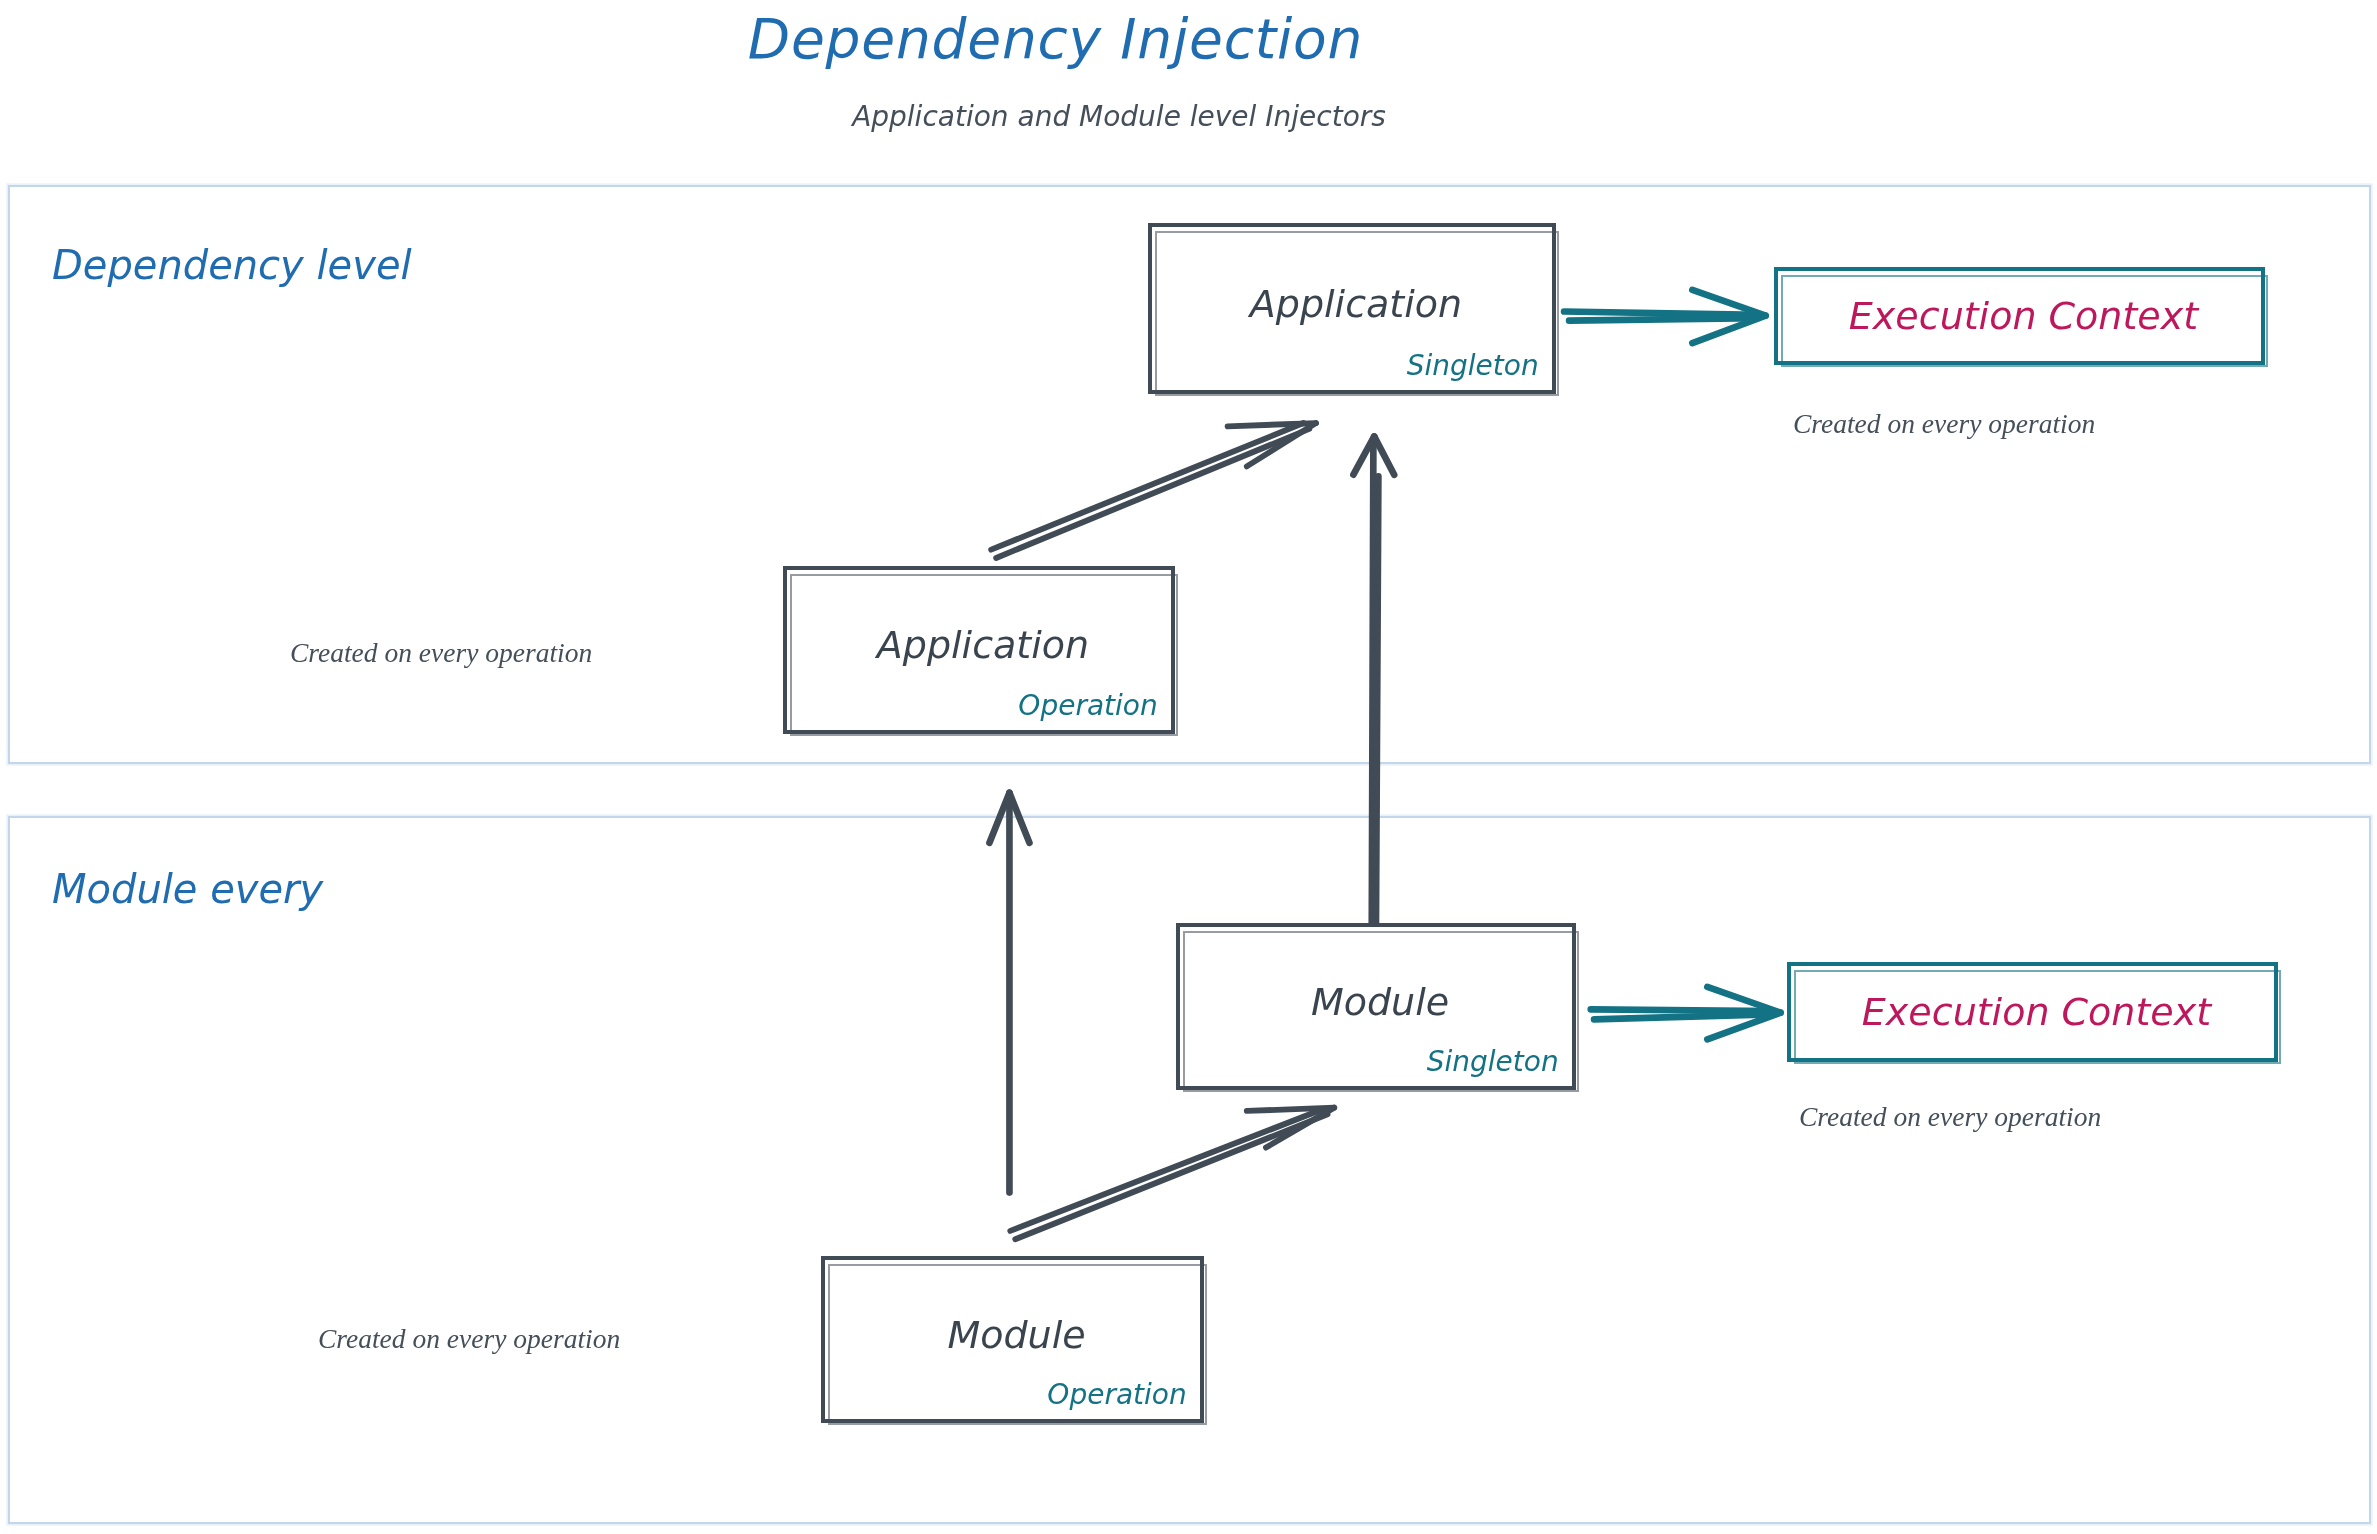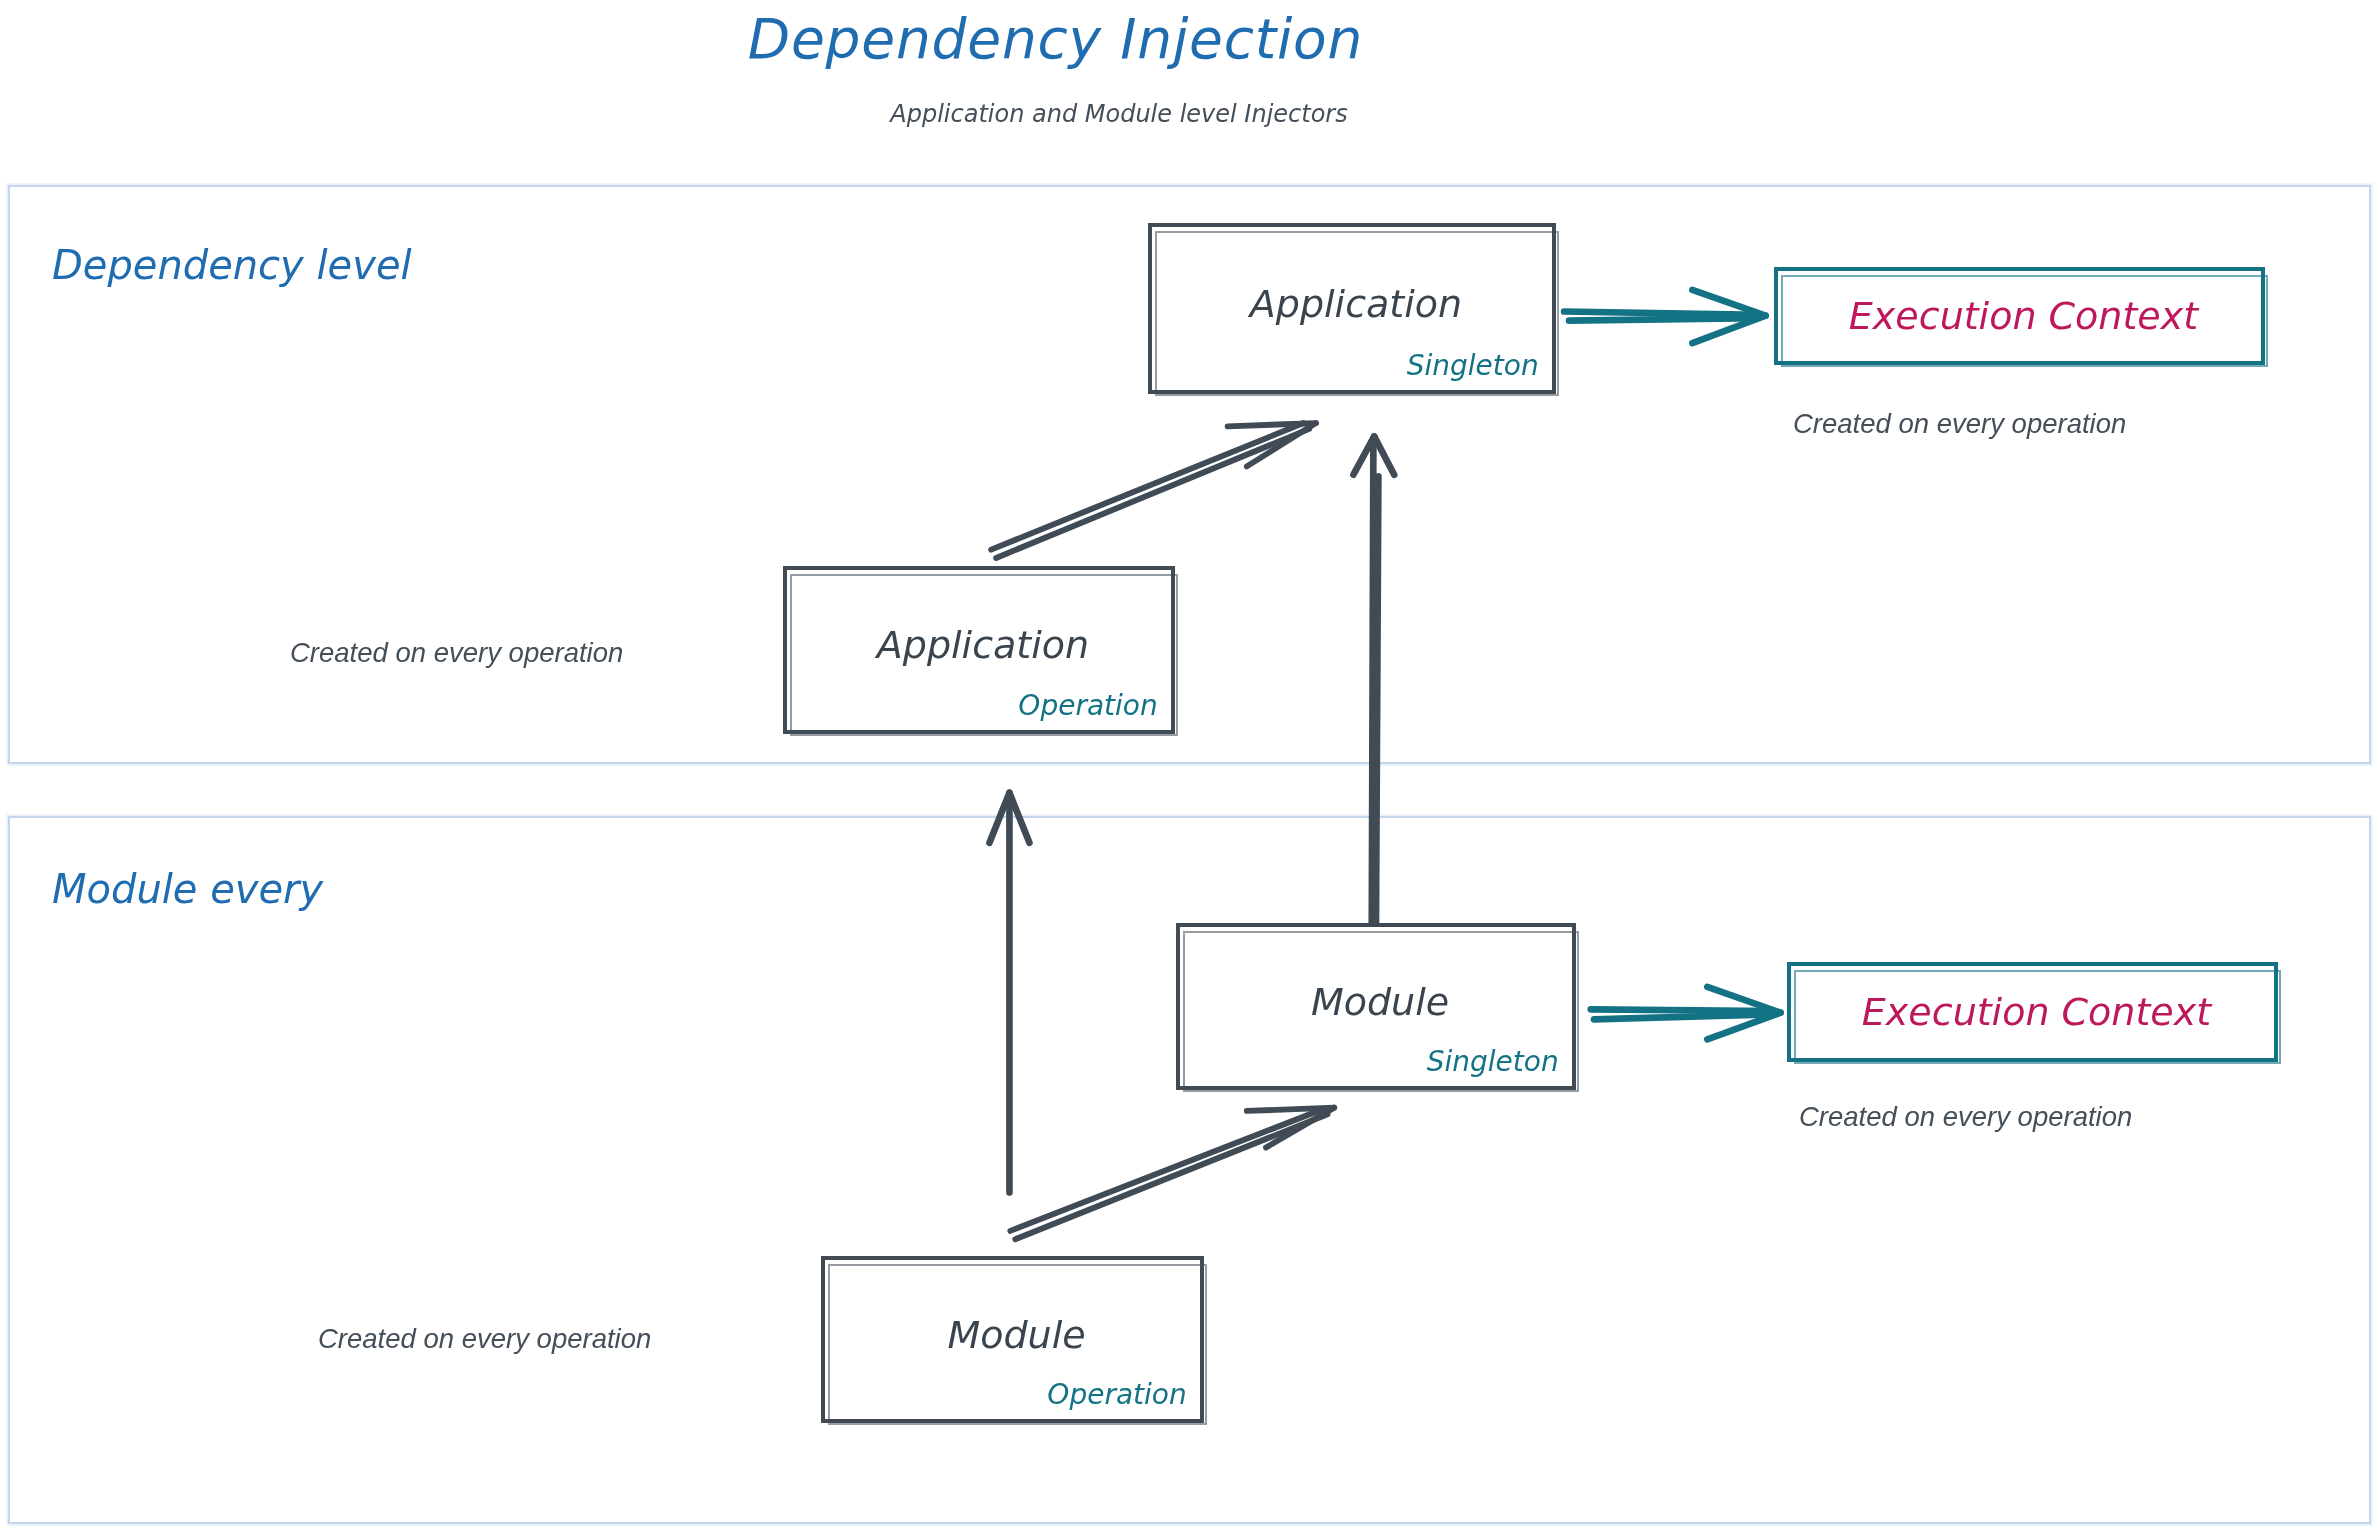--- a/index.html
+++ b/index.html
@@ -31,21 +31,21 @@
     letter-spacing: 0.8px;
     white-space: nowrap;
   }
   #subtitle {
     position: absolute;
     left: 0;
     top: 100px;
     width: 2238px;
     text-align: center;
     color: #454f59;
-    font-size: 24px;
+    font-size: 28px;
     font-style: italic;
     font-family: "DejaVu Sans", sans-serif;
     white-space: nowrap;
   }
   
   .level-box {
     position: absolute;
     border: 2.5px solid #c3d6ec;
     background: transparent;
     box-shadow: 0 0 0 1.7px rgba(195,214,236,0.35);
@@ -111,21 +111,21 @@
     font-family: "DejaVu Sans", sans-serif;
     white-space: nowrap;
     margin-top: 21px;
   }
   
   .caption {
     position: absolute;
     color: #454f59;
     font-size: 27.5px;
     font-style: italic;
-    font-family: Liberation Sans, sans-serif;
+    font-family: Liberation Serif, serif;
     white-space: nowrap;
   }
   
   #arrows {
     position: absolute;
     left: 0;
     top: 0;
     width: 2377px;
     height: 1534px;
     pointer-events: none;

